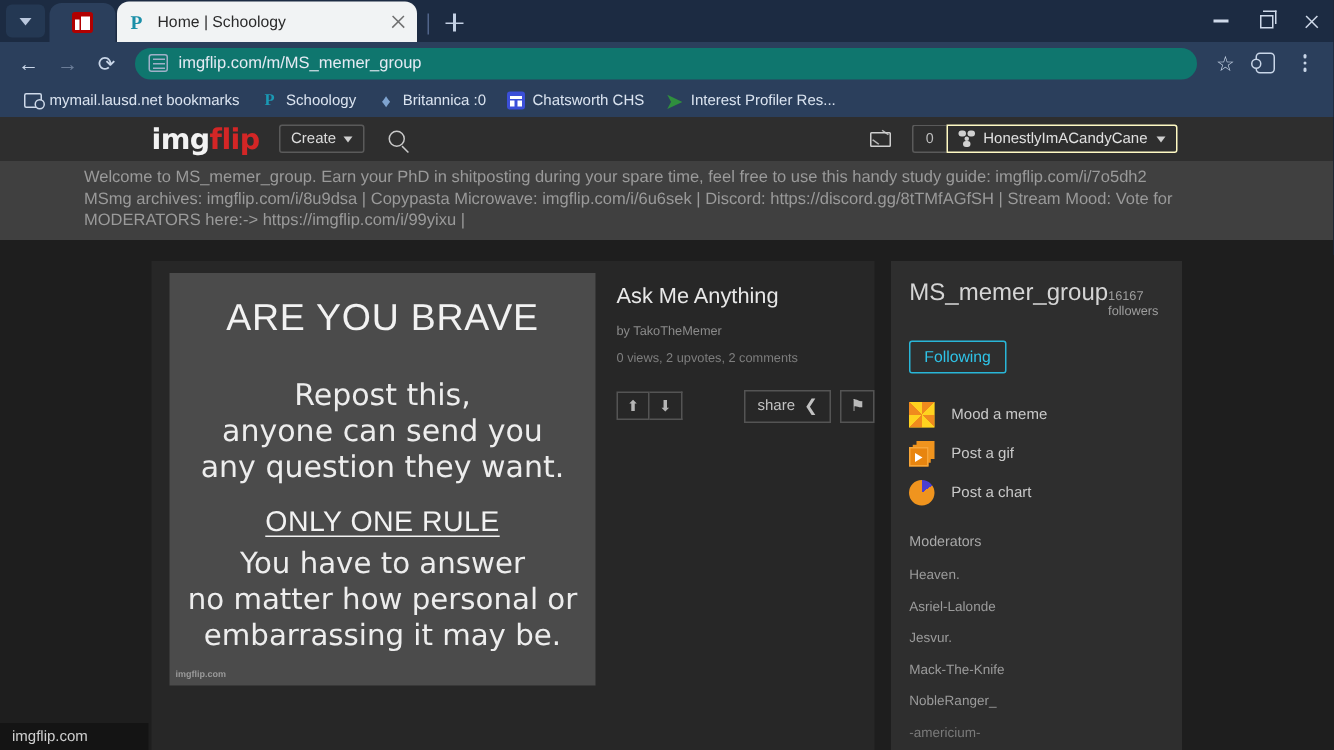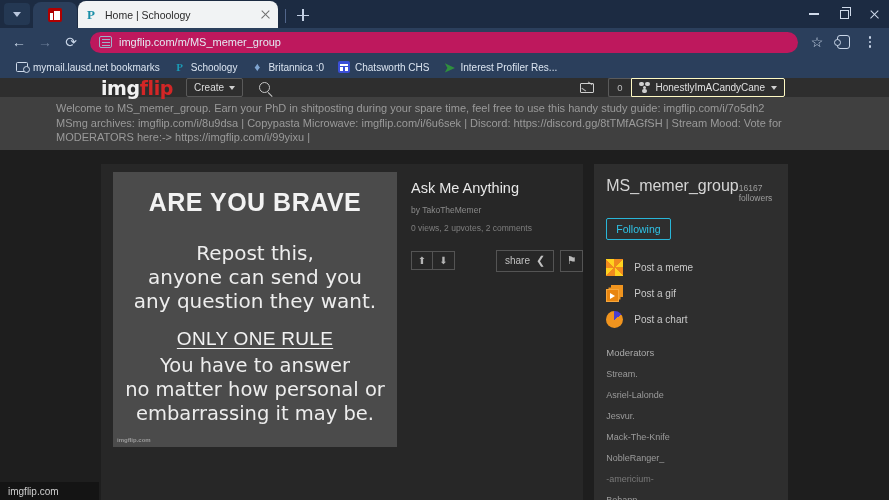--- a/index.html
+++ b/index.html
@@ -98,21 +98,21 @@
   .toolbar {
     height: 28px; background: #2b3f5c; display: flex; align-items: center;
     padding: 0 6px; gap: 0;
   }
   .nav-btn {
     width: 26px; height: 26px; display: flex; align-items: center;
     justify-content: center; color: #c9d6e8; font-size: 14px;
   }
   .nav-btn.disabled { color: #6b7d98; }
   .omnibox {
-    flex: 1; height: 21px; background: #be185d; border-radius: 11px;
+    flex: 1; height: 21px; background: #0f766e; border-radius: 11px;
     display: flex; align-items: center; padding: 0 9px; gap: 7px;
     margin: 0 6px;
   }
   .site-icon {
     width: 13px; height: 12px; border: 1.2px solid #9fb0c8;
     border-radius: 2px; position: relative; flex: none;
   }
   .site-icon::before {
     content: ""; position: absolute; left: 1.5px; top: 1.5px;
     width: 8px; height: 1.2px; background: #9fb0c8;
@@ -168,21 +168,21 @@
   .ico-chatsworth::after { content: ""; position: absolute; left: 2px; top: 6px;
                     width: 3px; height: 4px; background: #fff;
                     box-shadow: 5px 0 0 #fff; }
   .ico-arrow { color: #2f8f3e; font-size: 13px; font-weight: bold; }
 
   
   .page {
     height: 422px; background: #1e1e1e; position: relative; overflow: hidden;
   }
   .imgflip-header {
-    height: 19px; background: #2e2e2e; display: flex; align-items: center;
+    height: 29px; background: #2e2e2e; display: flex; align-items: center;
     padding: 0 0 0 101px; position: relative;
   }
   .logo { font-size: 19px; font-weight: bold; letter-spacing: -0.4px;
           font-family: "DejaVu Sans", sans-serif; }
   .logo .w { color: #f2f2f2; }
   .logo .r { color: #d32626; }
   .create-btn {
     margin-left: 13px; border: 1px solid #5a5a5a; border-radius: 2px;
     padding: 3px 7px; font-size: 10px; color: #dcdcdc;
     display: flex; align-items: center; gap: 5px;
@@ -241,21 +241,21 @@
   .meme-wrap { padding: 8px 0 0 12px; }
   .meme {
     width: 284px; height: 275px; background: #4b4b4b; position: relative;
     overflow: hidden;
     display: flex; flex-direction: column; align-items: center;
     justify-content: flex-start;
     padding-top: 16px;
     filter: blur(0.35px);
   }
   .meme-l1 {
-    font-family: "Liberation Sans", sans-serif; font-weight: bold;
+    font-family: "Liberation Sans", sans-serif; font-weight: normal;
     font-size: 25px; color: #f2f2f2; letter-spacing: .5px;
   }
   .meme-l2 {
     margin-top: 24px; font-size: 20px; color: #ededed; text-align: center;
     line-height: 1.22; font-family: "DejaVu Sans", sans-serif;
   }
   .meme-l3 {
     margin-top: 14px; font-size: 19px; color: #f2f2f2; letter-spacing: .3px;
     text-decoration: underline; text-underline-offset: 3px;
     font-family: "Liberation Sans", sans-serif;
@@ -509,36 +509,36 @@
         <div class="side-top">
           <span class="group-name">MS_memer_group</span>
           <span class="followers">16167 followers</span>
         </div>
 
         <div class="following-btn">Following</div>
 
         <div class="side-actions">
           <div class="side-action">
             <span class="ic-meme"></span>
-            <span>Post a meme</span>
+            <span>Mood a meme</span>
           </div>
           <div class="side-action">
             <span class="ic-gif">
                 <i></i>
               </span>
             <span>Post a gif</span>
           </div>
           <div class="side-action">
             <span class="ic-chart"></span>
             <span>Post a chart</span>
           </div>
         </div>
 
         <div class="mods-title">Moderators</div>
-        <div class="mod-item">Stream.</div>
+        <div class="mod-item">Heaven.</div>
         <div class="mod-item">Asriel-Lalonde</div>
         <div class="mod-item">Jesvur.</div>
         <div class="mod-item">Mack-The-Knife</div>
         <div class="mod-item">NobleRanger_</div>
         <div class="mod-item dim">-americium-</div>
         <div class="mod-item">Behapp</div>
       </div>
     </div>
 
     <div class="statusbar">imgflip.com</div>

